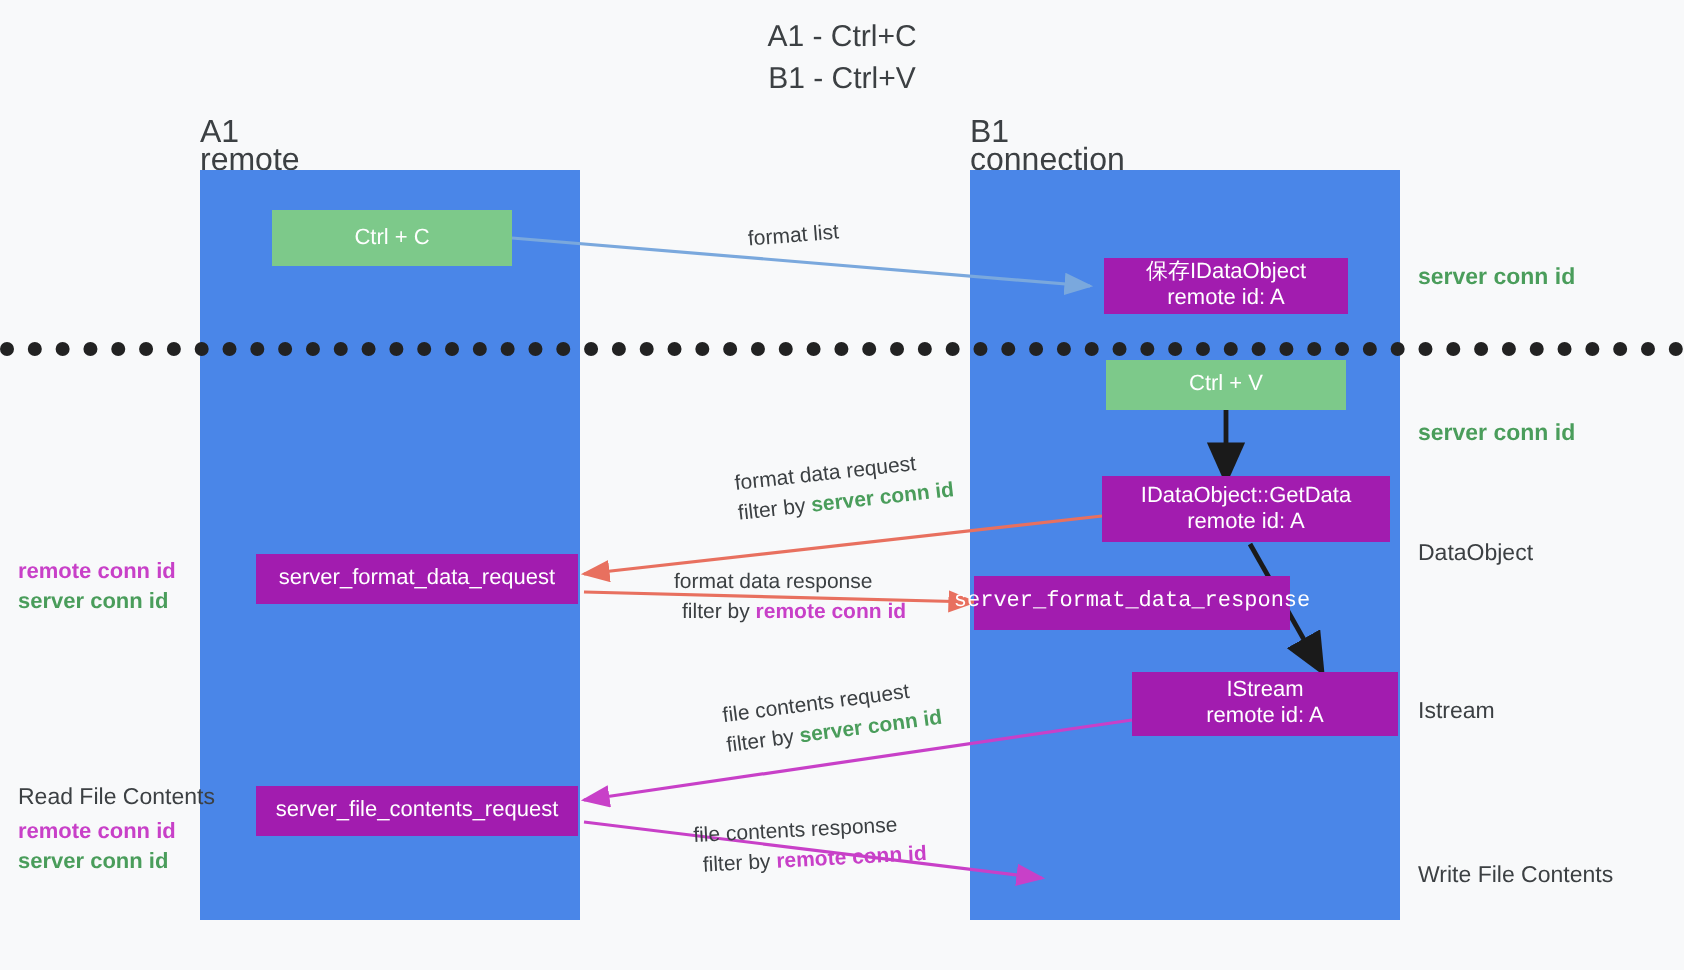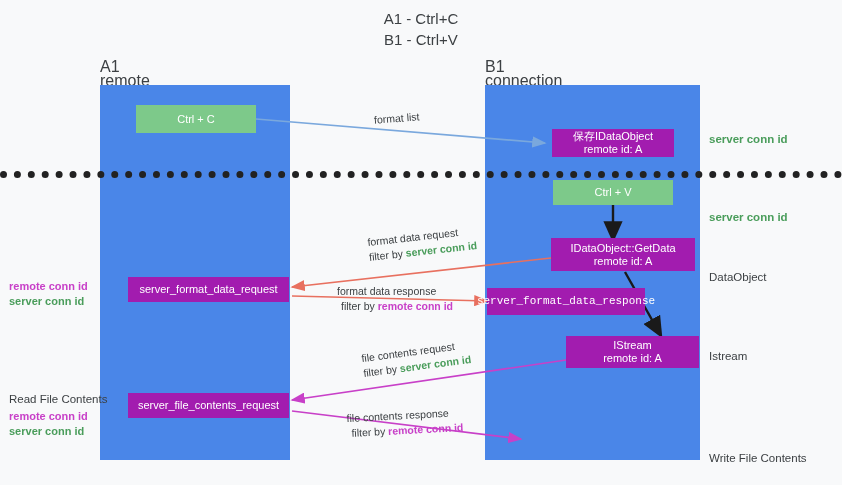--- a/index.html
+++ b/index.html
@@ -119,21 +119,21 @@
 
   <div class="node orange" style="left:487px;top:288px;width:158px;height:27px;font-family:Liberation Mono, monospace;">server_format_data_response</div>
 
   <div class="node orange" style="left:128px;top:393px;width:161px;height:25px;">server_file_contents_request</div>
 
 
   <div class="sidelabel green-t" style="left:709px;top:132px;">server conn id</div>
   <div class="sidelabel green-t" style="left:709px;top:210px;">server conn id</div>
   <div class="sidelabel" style="left:709px;top:245px;margin-top:25px;">DataObject</div>
   <div class="sidelabel" style="left:709px;top:349px;">Istream</div>
-  <div class="sidelabel" style="left:709px;top:431px;margin-top:20px;">Write File Contents</div>
+  <div class="sidelabel" style="left:709px;top:431px;">Write File Contents</div>
 
   <div class="conn-stack" style="left:9px;top:279px;">
     <span class="r">remote conn id</span>
     <span class="s">server conn id</span>
   </div>
 
   <div class="sidelabel" style="left:9px;top:392px;">Read File Contents</div>
   <div class="conn-stack" style="left:9px;top:409px;">
     <span class="r">remote conn id</span>
     <span class="s">server conn id</span>

